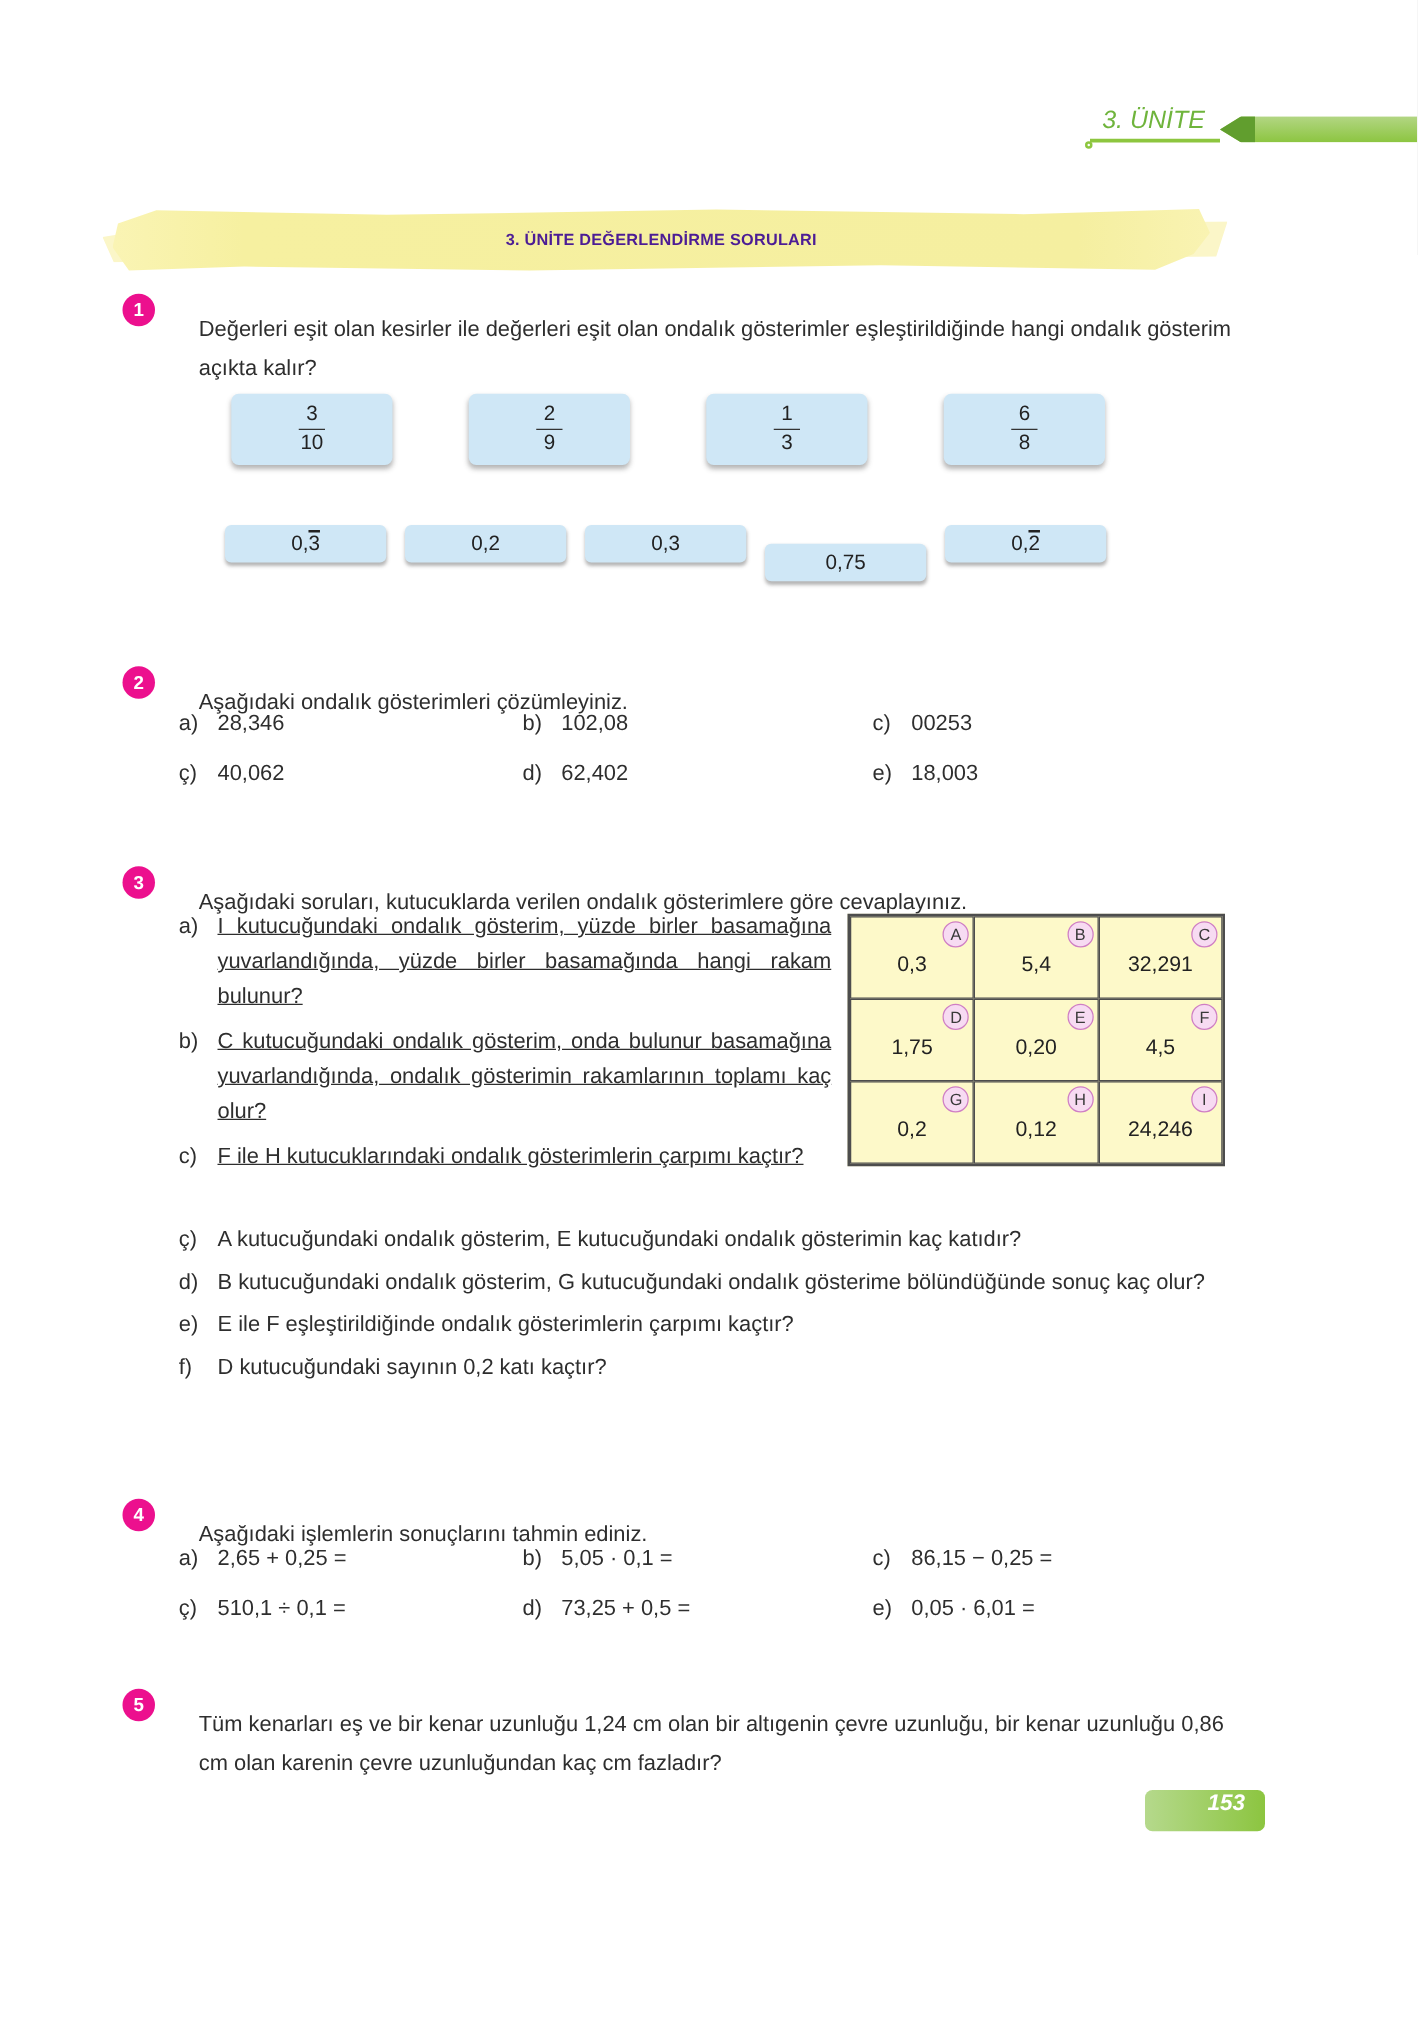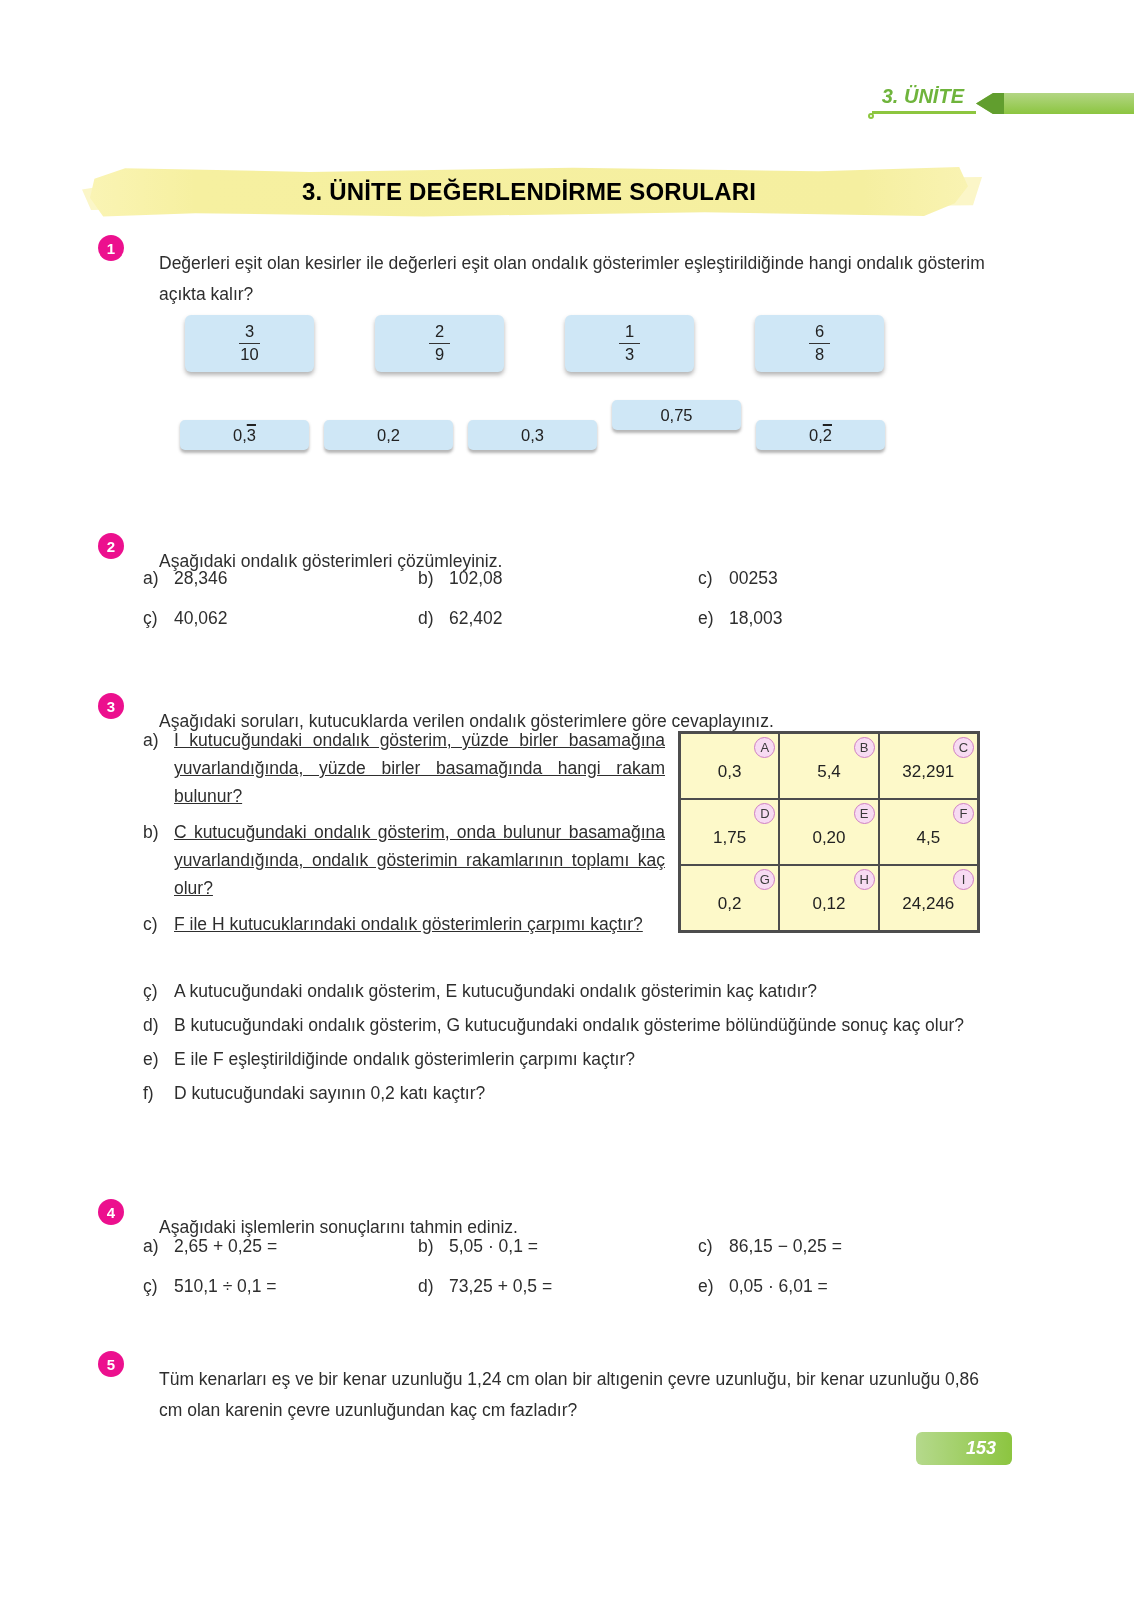--- a/index.html
+++ b/index.html
@@ -6,30 +6,30 @@
   body { margin:0; background:#e8e8e8; }
   .page {
     position:relative; width:1134px; height:1616px; margin:0 auto;
     background:#ffffff; font-family:"Liberation Sans", sans-serif; color:#2e2e2e;
     overflow:hidden;
   }
 
   
   .unit-header { position:absolute; top:86px; right:0; display:flex; align-items:flex-end; }
   .unit-dot { width:6px; height:6px; border:2.5px solid #8dc63f; border-radius:50%; background:#fff; margin-bottom:-5px; margin-right:-2px; z-index:2; }
-  .unit-label { color:#6fb43c; font-style:italic; font-weight:bold; font-size:20px; line-height:1; border-bottom:3px solid #8dc63f; padding:0 12px 5px 10px; }
+  .unit-label { color:#6fb43c; font-style:italic; font-weight:normal; font-size:20px; line-height:1; border-bottom:3px solid #8dc63f; padding:0 12px 5px 10px; }
   .unit-banner { position:relative; width:158px; height:21px; }
   .unit-banner::before { content:""; position:absolute; inset:0; background:linear-gradient(180deg,#b3d684,#8cc540); clip-path:polygon(0 50%, 17px 0, 100% 0, 100% 100%, 17px 100%); }
   .unit-banner::after { content:""; position:absolute; left:0; top:0; width:28px; height:100%; background:#619e2e; clip-path:polygon(0 50%, 17px 0, 28px 0, 28px 100%, 17px 100%); }
 
   
   .title-banner { position:absolute; left:90px; top:165px; width:878px; height:53px; }
   .title-banner .stroke2 { position:absolute; left:-8px; right:-14px; top:9px; bottom:5px; background:#fbf6c8; clip-path:polygon(0 40%, 8% 10%, 60% 18%, 100% 8%, 99% 80%, 55% 92%, 20% 84%, 1% 92%); }
   .title-banner .stroke { position:absolute; inset:0; background:linear-gradient(90deg,#faf4b4 0%, #f6f0a0 12%, #f5efa0 88%, #f9f3b2 100%); clip-path:polygon(0.5% 26%, 4% 6%, 25% 13%, 55% 5%, 83% 12%, 99% 4%, 100% 40%, 98.5% 72%, 95% 96%, 70% 89%, 38% 97%, 12% 91%, 1.5% 97%, 0% 62%); }
-  .title-text { position:absolute; inset:0; display:flex; align-items:center; justify-content:center; font-size:24px; font-weight:bold; color:#000000; letter-spacing:.2px; }
+  .title-text { position:absolute; inset:0; display:flex; align-items:center; justify-content:center; font-size:13px; font-weight:bold; color:#4c1d95; letter-spacing:.2px; }
 
   
   .q { position:absolute; left:98px; width:916px; display:flex; gap:19px; font-size:17.5px; }
   .q-badge { width:26px; height:26px; border-radius:50%; background:#ec108e; color:#fff; font-weight:bold; font-size:15px; display:flex; align-items:center; justify-content:center; flex-shrink:0; margin-top:3px; }
   .q-text { margin:16px; line-height:31px; flex:1; }
 
   
   .frac-card { position:absolute; width:129px; height:57px; background:#cfe7f6; border-radius:6px; box-shadow:0 3px 4px rgba(90,90,90,.45); display:flex; align-items:center; justify-content:center; }
   .fraction { display:flex; flex-direction:column; align-items:center; font-size:16.5px; line-height:1.2; color:#222; }
   .fraction .num { border-bottom:1.5px solid #333; padding:0 6px 1px; }
@@ -49,21 +49,21 @@
   .q3-side { position:absolute; left:143px; top:726px; width:522px; font-size:17.5px; }
   .q3-side .s-item { display:flex; margin-bottom:8px; line-height:28px; }
   .q3-side .lbl { width:31px; flex-shrink:0; }
   .q3-side .txt { flex:1; text-align:justify;text-decoration:underline; }
   .q3-full { position:absolute; left:143px; top:977px; width:873px; font-size:17.5px; }
   .q3-full .s-item { display:flex; margin-bottom:6px; line-height:28px; }
   .q3-full .lbl { width:31px; flex-shrink:0; }
   .q3-full .txt { flex:1; }
 
   
-  .page-badge { position:absolute; top:1432px; left:916px; width:96px; height:33px; background:linear-gradient(90deg,#b5d98c,#8cc540); border-radius:6px; color:#fff; font-weight:bold; font-style:italic; font-size:18px; display:flex; align-items:center; justify-content:flex-end; padding-right:16px; }
+  .page-badge { position:absolute; top:1432px; left:916px; width:96px; height:33px; background:linear-gradient(90deg,#b5d98c,#8cc540); border-radius:6px; color:#fff; font-weight:bold; font-style:italic; font-size:18px; display:flex; align-items:flex-start; justify-content:flex-end; padding-right:16px; }
 </style>
 </head>
 <body>
 
 <div class="page">
 
   <div class="unit-header">
     <span class="unit-dot"></span>
     <span class="unit-label">3. ÜNİTE</span>
     <span class="unit-banner"></span>
@@ -110,21 +110,21 @@
       <span class="over">3</span>
   </div>
   <div class="dec-card" style="left:324px; top:420px">
     <span>0,2</span>
       <span class="over"></span>
   </div>
   <div class="dec-card" style="left:468px; top:420px">
     <span>0,3</span>
       <span class="over"></span>
   </div>
-  <div class="dec-card" style="left:612px; top:400px">
+  <div class="dec-card" style="left:612px; top:435px">
     <span>0,75</span>
       <span class="over"></span>
   </div>
   <div class="dec-card" style="left:756px; top:420px">
     <span>0,</span>
       <span class="over">2</span>
   </div>
 
   <section class="q" style="top:530px">
     <span class="q-badge">2</span>

